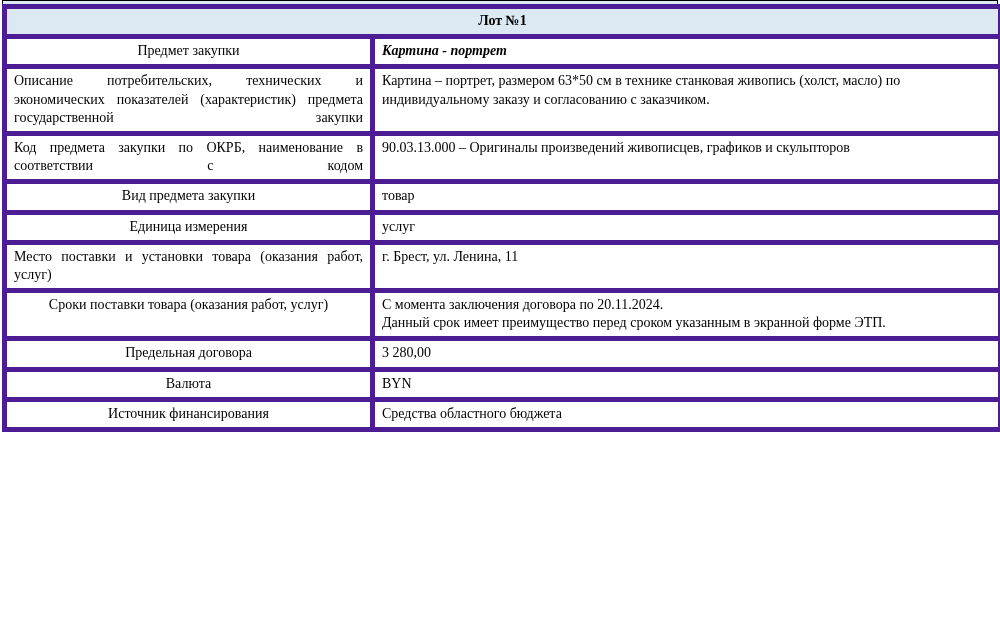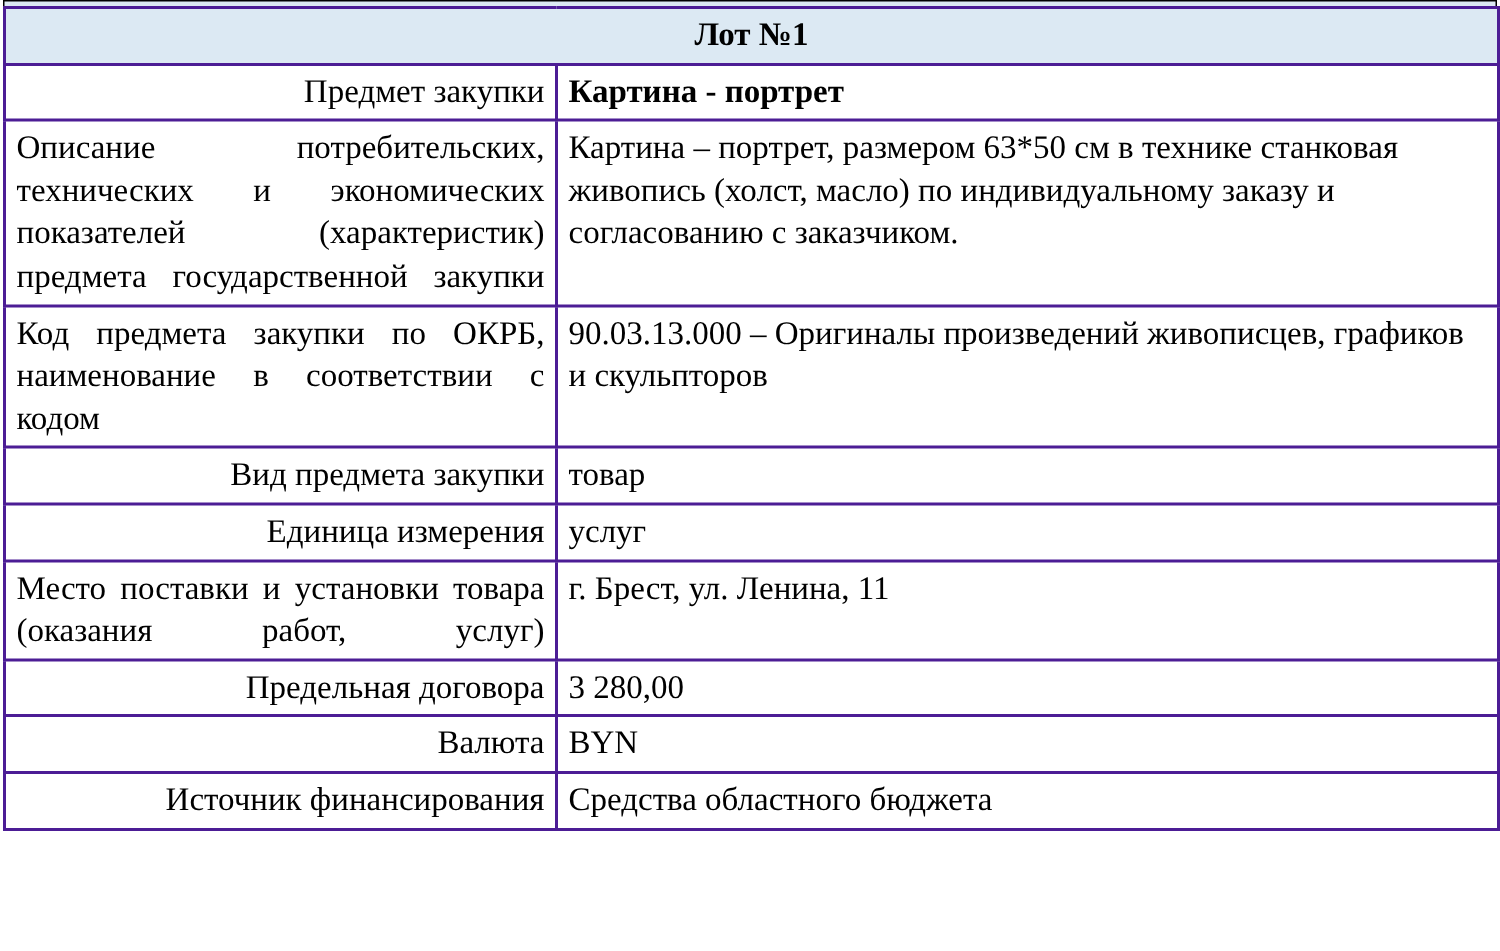--- a/index.html
+++ b/index.html
@@ -21,46 +21,47 @@
     box-sizing: border-box;
     padding: 0 2px;
   }
   table.lot-table {
     width: 996px;
     margin: 0 auto;
     border-collapse: collapse;
     table-layout: fixed;
   }
   table.lot-table td {
-    border: 2px solid #4c1d95;
+    border: 5px solid #4c1d95;
     vertical-align: top;
-    font-size: 22px;
+    font-size: 14px;
     line-height: 1.30;
     padding: 3px 7px 4px 7px;
   }
   .col-label { width: 368px; }
   .col-value { width: 628px; }
 
   td.header-cell {
     background: #dce9f3;
     text-align: center;
     font-weight: bold;
     font-size: 20px;
     padding: 2px 6px 4px 6px;
   }
   .label-justify {
     text-align: justify;
     text-align-last: justify;
     -moz-text-align-last: justify;
   }
   .label-plain {
-    text-align: right;
+    text-align: center;
   }
   .value-bold-italic {
     font-weight: bold;
+    font-style: italic;
     margin-top: 24px;
   }
   .mid {
     vertical-align: middle;
   }
   .nowrap-val {
     white-space: pre-line;
   }
   .topbar {
     height: 4px;
@@ -112,20 +113,25 @@
       <tr>
         <td class="label-plain mid">Единица измерения</td>
         <td class="mid">услуг</td>
       </tr>
 
       <tr>
         <td class="label-justify">Место поставки и установки товара (оказания работ, услуг)</td>
         <td class="mid">г. Брест, ул. Ленина, 11</td>
       </tr>
 
+      <tr>
+        <td class="label-plain mid">Сроки поставки товара (оказания работ, услуг)</td>
+        <td class="nowrap-val">С момента заключения договора по 20.11.2024.
+Данный срок имеет преимущество перед сроком указанным в экранной форме ЭТП.</td>
+      </tr>
 
       <tr>
         <td class="label-plain mid">Предельная договора</td>
         <td class="mid">3 280,00</td>
       </tr>
 
       <tr>
         <td class="label-plain mid">Валюта</td>
         <td class="mid">BYN</td>
       </tr>

